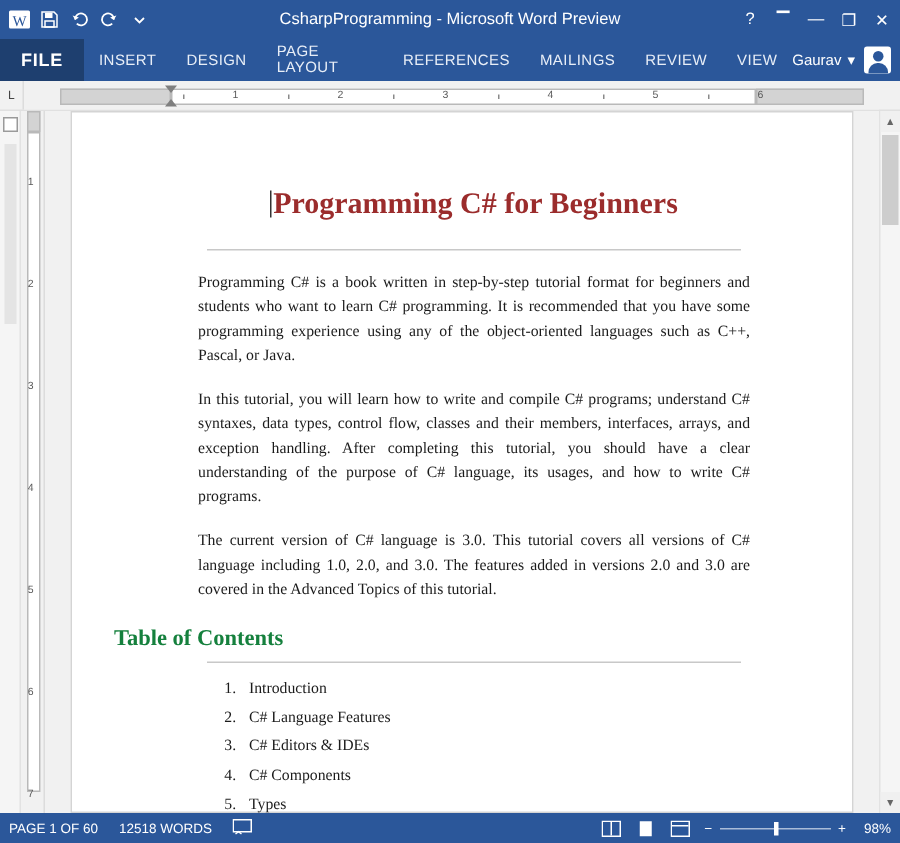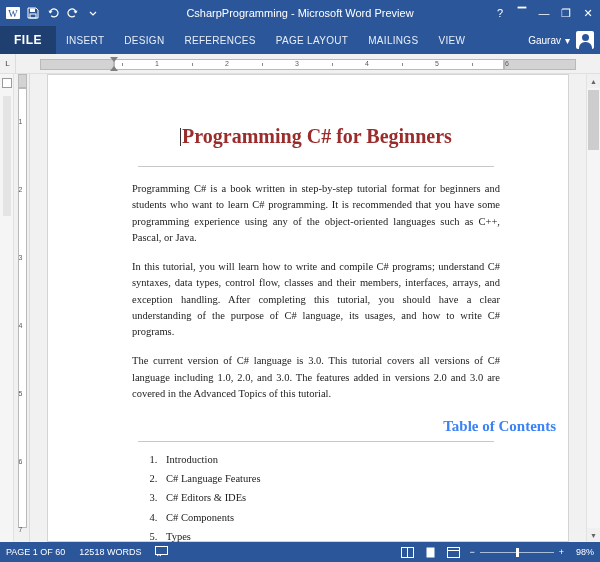--- a/index.html
+++ b/index.html
@@ -250,24 +250,24 @@
   }
   .para {
     font-family: "Liberation Serif", serif;
     font-size: 10.5px;
     line-height: 1.55;
     color: #1b1b1b;
     text-align: justify;
     margin: 0 56px 13px 56px;
   }
   .toc-head {
-    text-align: right;
+    text-align: left;
     font-family: "Liberation Serif", serif;
     font-size: 15px;
-    color: #3b82f6;
+    color: #15803d;
     margin: 16px 0 6px 0;
   }
   ol.toc {
     font-family: "Liberation Serif", serif;
     font-size: 10.5px;
     color: #1b1b1b;
     margin: 4px 56px 12px 56px;
     padding-left: 28px;
     line-height: 1.82;
   }
@@ -408,23 +408,24 @@
       <div>—</div>
       <div>❐</div>
       <div>✕</div>
     </div>
   </div>
 
   <div class="ribbon">
     <div class="file-tab">FILE</div>
     <div class="tab">INSERT</div>
     <div class="tab">DESIGN</div>
+    <div class="tab">PAGE LAYOUT</div>
     <div class="tab">REFERENCES</div>
-    <div class="tab">PAGE LAYOUT</div>
     <div class="tab">MAILINGS</div>
+    <div class="tab">REVIEW</div>
     <div class="tab">VIEW</div>
     <div class="ribbon-right">
       <span class="user-chip">
         <span>Gaurav</span>
         <span>▾</span>
       </span>
       <span class="user-ava"></span>
 
     </div>
   </div>

